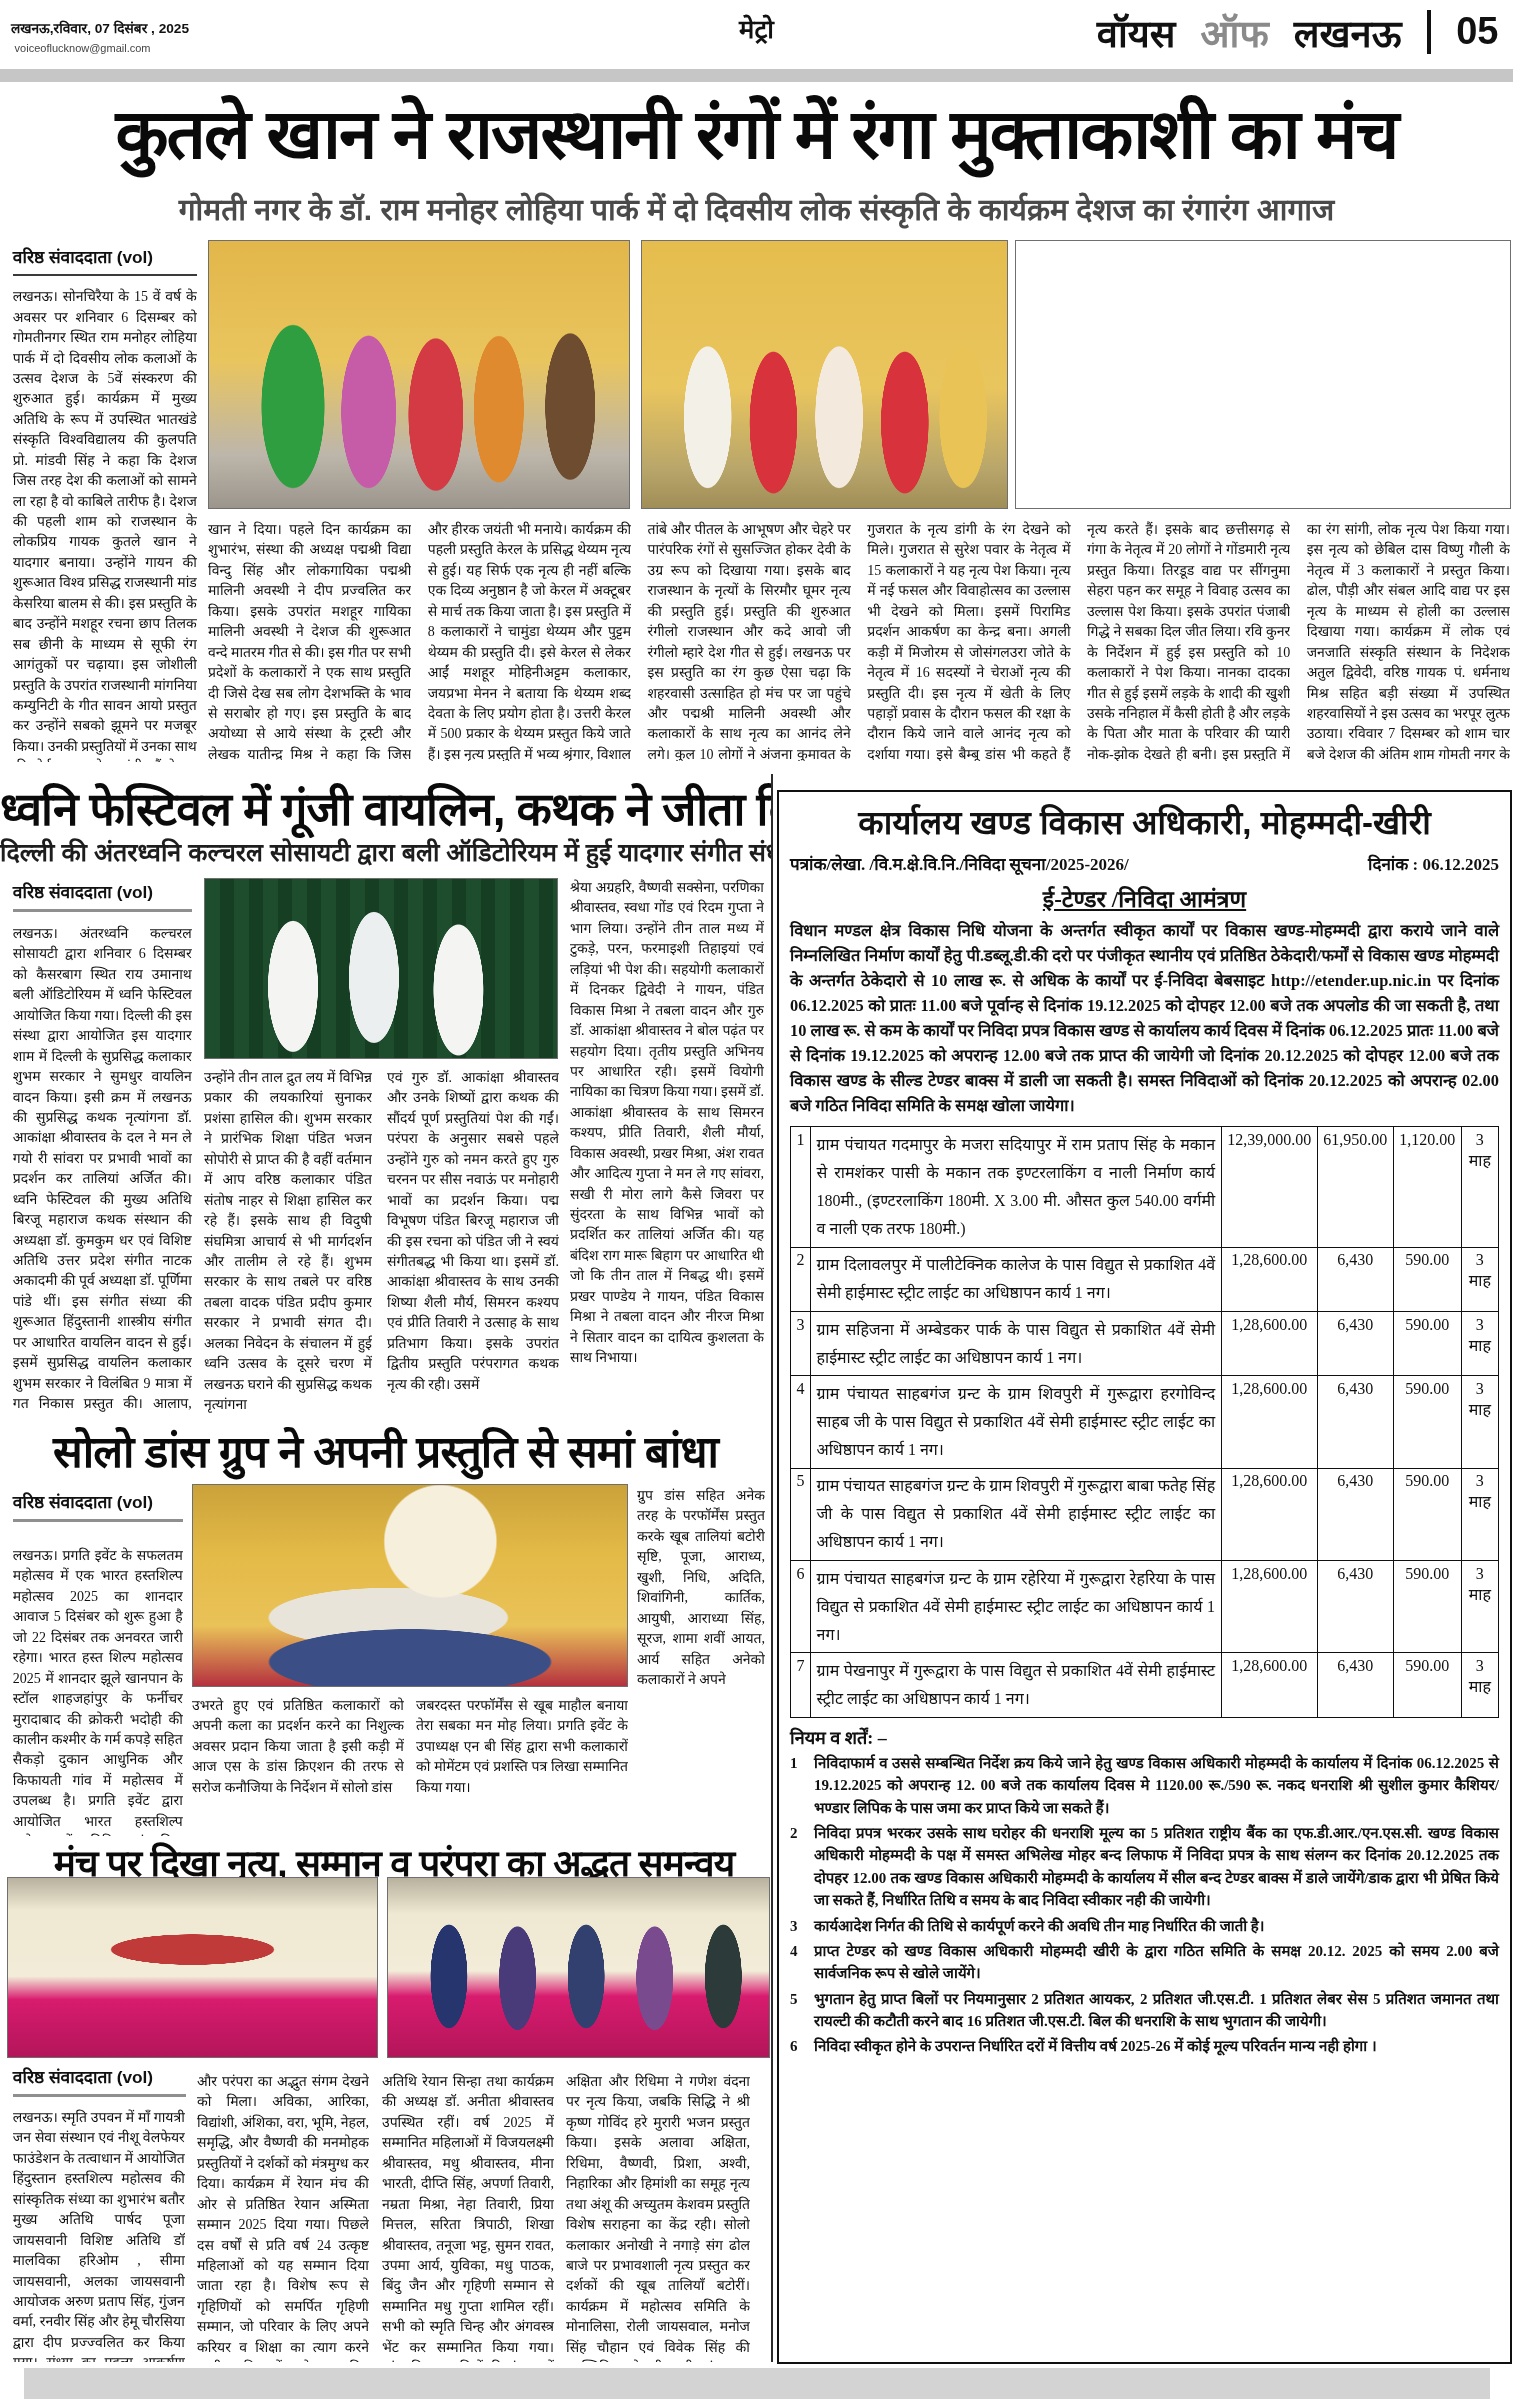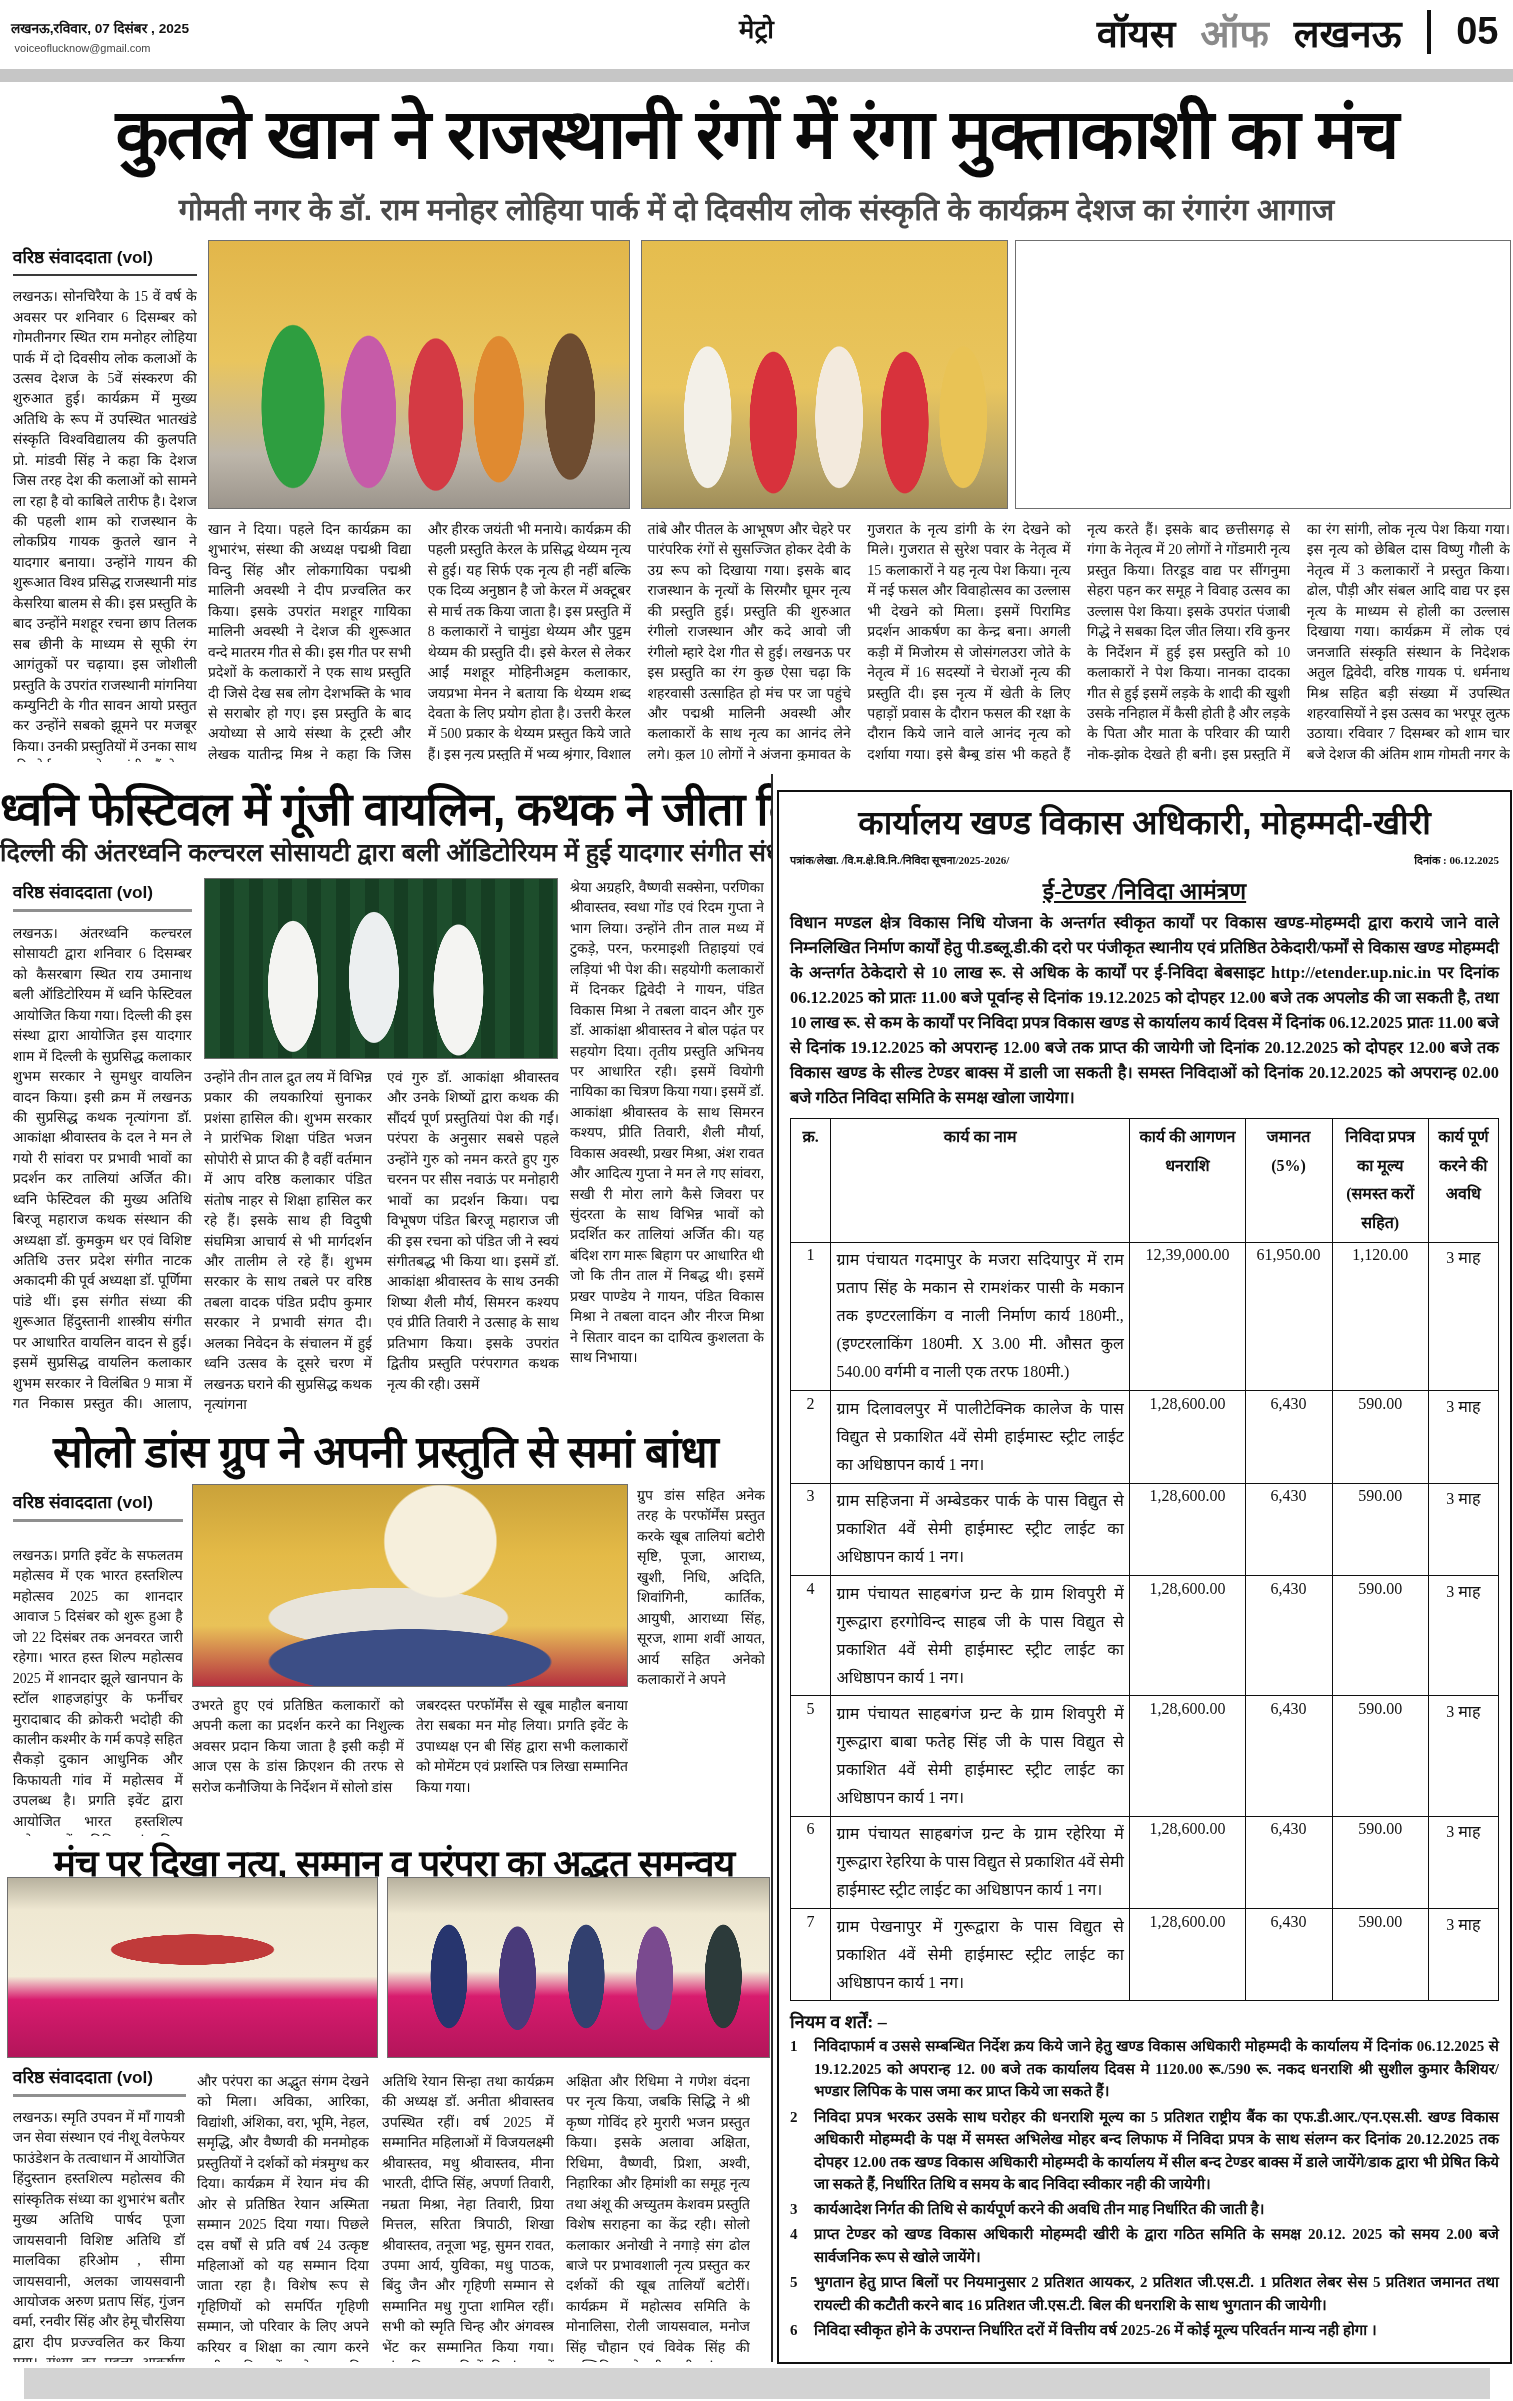--- a/index.html
+++ b/index.html
@@ -75,21 +75,21 @@
      radial-gradient(ellipse 31px 87px at 52% 55%, #32406f 0 59%, transparent 60%),
      radial-gradient(ellipse 31px 87px at 70% 56%, #7a4a8f 0 59%, transparent 60%),
      radial-gradient(ellipse 31px 87px at 88% 55%, #2c3a3a 0 59%, transparent 60%),
      linear-gradient(180deg,#b7b19e 0%,#efe8d2 20%,#f2ecd8 52%,#d81b6e 66%,#b3155a 100%);}
   
   .vrule{left:771px;top:774px;width:1.8px;height:1588px;background:#2c2c2c;}
   
   .tender{left:777px;top:790px;width:735px;height:1574px;border:2.7px solid #101010;background:#fff;
           padding:7.3px 11px;overflow:hidden;}
   .t-title{text-align:center;font-family:"Liberation Sans",sans-serif;font-weight:900;font-size:33px;white-space:nowrap;}
-  .t-ref{display:flex;justify-content:space-between;font-size:11px;font-weight:700;margin-top:7.3px;}
+  .t-ref{display:flex;justify-content:space-between;font-size:17px;font-weight:700;margin-top:7.3px;}
   .t-invite{text-align:center;font-size:23px;font-weight:800;text-decoration:underline;margin:7.3px 0 5.5px;}
   .t-intro{font-size:16.4px;line-height:1.52;text-align:justify;font-weight:600;}
   table.ttab{width:100%;border-collapse:collapse;margin-top:7.3px;font-size:16px;}
   .ttab th,.ttab td{border:1.8px solid #101010;padding:3.7px 5.5px;vertical-align:top;}
   .ttab th{font-weight:700;text-align:center;line-height:1.8;}
   .ttab td.num{text-align:center;}
   .ttab td.work{text-align:justify;line-height:1.75;}
   .terms-h{font-size:18px;font-weight:800;margin-top:7.3px;}
   .term{display:flex;font-size:15px;line-height:1.5;margin-top:2.7px;font-weight:600;}
   .term-n{flex:none;width:24px;font-weight:700;}
@@ -176,28 +176,20 @@
     <div class="t-title">कार्यालय खण्ड विकास अधिकारी, मोहम्मदी-खीरी</div>
     <div class="t-ref">
       <span>पत्रांक/लेखा. /वि.म.क्षे.वि.नि./निविदा सूचना/2025-2026/</span>
       <span>दिनांक : 06.12.2025</span>
     </div>
     <div class="t-invite">ई-टेण्डर /निविदा आमंत्रण</div>
     <div class="t-intro">विधान मण्डल क्षेत्र विकास निधि योजना के अन्तर्गत स्वीकृत कार्यों पर विकास खण्ड-मोहम्मदी द्वारा कराये जाने वाले निम्नलिखित निर्माण कार्यों हेतु पी.डब्लू.डी.की दरो पर पंजीकृत स्थानीय एवं प्रतिष्ठित ठेकेदारी/फर्मों से विकास खण्ड मोहम्मदी के अन्तर्गत ठेकेदारो से 10 लाख रू. से अधिक के कार्यों पर ई-निविदा बेबसाइट http://etender.up.nic.in पर दिनांक 06.12.2025 को प्रातः 11.00 बजे पूर्वान्ह से दिनांक 19.12.2025 को दोपहर 12.00 बजे तक अपलोड की जा सकती है, तथा 10 लाख रू. से कम के कार्यों पर निविदा प्रपत्र विकास खण्ड से कार्यालय कार्य दिवस में दिनांक 06.12.2025 प्रातः 11.00 बजे से दिनांक 19.12.2025 को अपरान्ह 12.00 बजे तक प्राप्त की जायेगी जो दिनांक 20.12.2025 को दोपहर 12.00 बजे तक विकास खण्ड के सील्ड टेण्डर बाक्स में डाली जा सकती है। समस्त निविदाओं को दिनांक 20.12.2025 को अपरान्ह 02.00 बजे गठित निविदा समिति के समक्ष खोला जायेगा।</div>
 
     <table class="ttab">
       <tbody>
-          <tr>
-        <th style="width:31px;">क्र.</th>
-        <th style="width:340px;">कार्य का नाम</th>
-        <th style="width:108px;">कार्य की आगणन धनराशि</th>
-        <th style="width:78px;">जमानत (5%)</th>
-        <th style="width:91px;">निविदा प्रपत्र का मूल्य (समस्त करों सहित)</th>
-        <th style="width:64px;">कार्य पूर्ण करने की अवधि</th>
-      </tr>
       <tr>
         <td class="num">1</td>
         <td class="work">ग्राम पंचायत गदमापुर के मजरा सदियापुर में राम प्रताप सिंह के मकान से रामशंकर पासी के मकान तक इण्टरलाकिंग व नाली निर्माण कार्य 180मी., (इण्टरलाकिंग 180मी. X 3.00 मी. औसत कुल 540.00 वर्गमी व नाली एक तरफ 180मी.)</td>
         <td class="num">12,39,000.00</td>
         <td class="num">61,950.00</td>
         <td class="num">1,120.00</td>
         <td class="num">3 माह</td>
       </tr>
       <tr>
         <td class="num">2</td>

